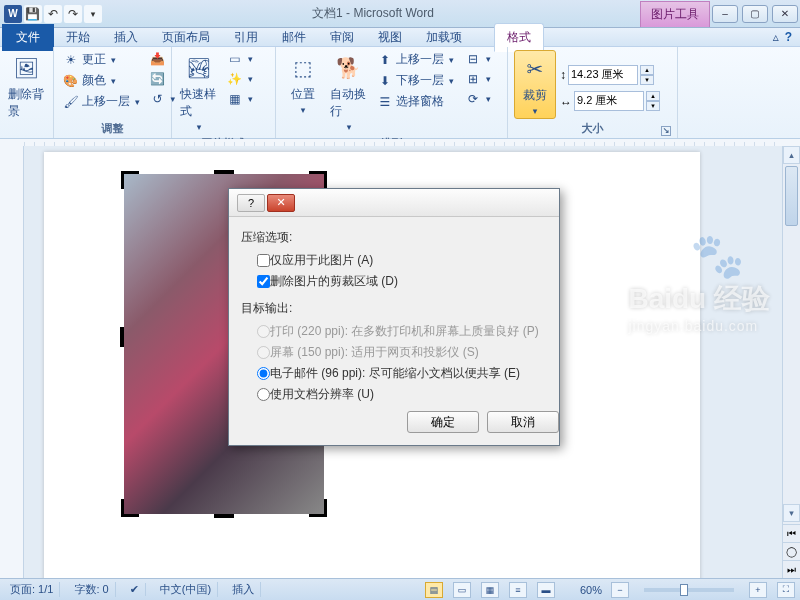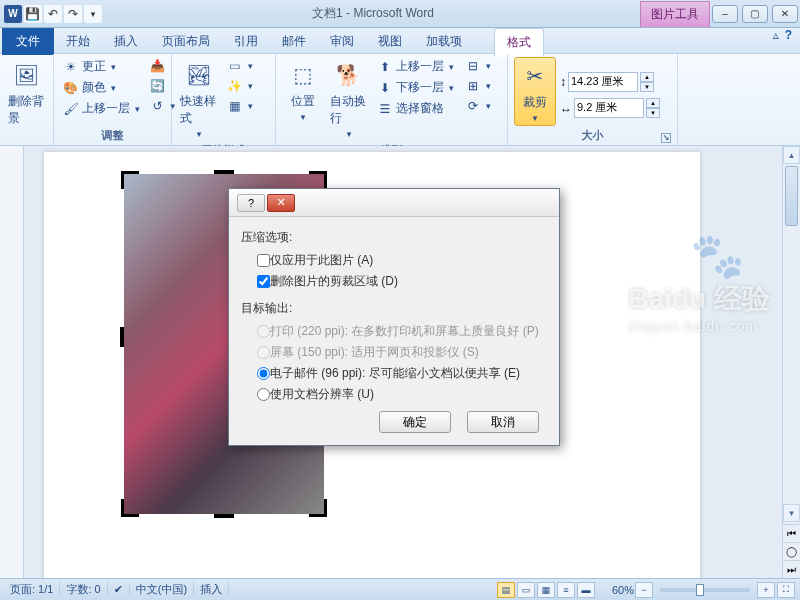--- a/index.html
+++ b/index.html
@@ -8,21 +8,21 @@
 
 .titlebar { height: 28px; background: linear-gradient(#d9e6f5,#c8dff0); display: flex; align-items: center; font-size: 12px; color: #333; border-bottom:1px solid #9cb5d1;}
 .titlebar .qat { display:flex; align-items:center; gap:2px; padding:0 4px;}
 .titlebar .qat .icon-box { width:18px; height:18px; display:flex; align-items:center; justify-content:center; background:#f3f8fd; border-radius:2px;}
 .titlebar .title-center { flex:1; text-align:center; color:#4c5b6b;}
 .titlebar .contextual { background:linear-gradient(#e6c3e6,#d999d9); padding:4px 10px; color:#6a1b6a; border:1px solid #c080c0; border-bottom:none;}
 .titlebar .wincontrols { display:flex; }
 .winbtn { width:26px; height:18px; border:1px solid #8aa3c4; background:linear-gradient(#f0f6fc,#d7e6f4); margin:3px 2px; border-radius:3px; display:flex; align-items:center; justify-content:center; font-size:10px; color:#334;}
 
 
-.tabs { height: 26px; background: linear-gradient(#e8f1fb,#d4e5f5); display:flex; align-items:flex-start; font-size:12px; padding-left:2px; border-bottom:1px solid #bcd2eb;}
+.tabs { height: 19px; background: linear-gradient(#e8f1fb,#d4e5f5); display:flex; align-items:center; font-size:12px; padding-left:2px; border-bottom:1px solid #bcd2eb;}
 .tab { padding:5px 12px; color:#2a4f87; cursor:pointer;}
 .tab.file { background:#1a5aa8; color:#fff; border-radius:0 0 0 0; padding:5px 14px;}
 .tab.active { background:#fff; border:1px solid #bcd2eb; border-bottom:1px solid #fff; border-radius:3px 3px 0 0; color:#6a1b6a;}
 .tabs .spacer { flex:1;}
 .help-icons { display:flex; gap:6px; padding-right:8px; }
 .help-icons span { color:#2a4f87; font-size:12px; cursor:pointer;}
 
 
 .ribbon { height:92px; background:linear-gradient(#f5faff,#e8f2fb); border-bottom:1px solid #b8cfe6; display:flex; font-size:12px;}
 .group { border-right:1px solid #cadaea; padding:3px 6px 0 6px; display:flex; flex-direction:column; }
@@ -57,39 +57,39 @@
 .crop-mid { position:absolute; background:#000;}
 .image-sel { position:absolute; left:80px; top:22px; width:200px; height:340px; }
 .image-sel .photo { width:100%; height:100%; background:linear-gradient(135deg,#a8b8c8 0%,#8a5a6a 30%,#b84a6a 50%,#4a3a4a 70%,#888 100%);}
 .scrollbar-v { width:18px; background:#e8eef6; border-left:1px solid #c3d4e6; position:relative;}
 .scrollbar-v .thumb { position:absolute; left:2px; right:2px; top:20px; height:60px; background:linear-gradient(#dce8f4,#bfd4ea); border:1px solid #9cb5d1; border-radius:2px;}
 .scrollbar-v .arrow { position:absolute; left:0; right:0; height:18px; display:flex; align-items:center; justify-content:center; font-size:9px; color:#4e6b92; background:#eaf2fb; border:1px solid #c3d4e6;}
 .nav-buttons { position:absolute; bottom:0; left:0; right:0;}
 .nav-buttons .nb { height:18px; border-top:1px solid #c3d4e6; display:flex; align-items:center; justify-content:center; font-size:10px;}
 
 
-.statusbar { position:absolute; bottom:0; left:0; right:0; height:22px; background:linear-gradient(#dce8f5,#c8dcf0); border-top:1px solid #a8c0da; display:flex; align-items:center; font-size:11px; color:#2a4f87; padding:0 4px; }
+.statusbar { position:absolute; bottom:0; left:0; right:0; height:22px; background:linear-gradient(#dce8f5,#c8dcf0); border-top:1px solid #a8c0da; display:flex; align-items:center; font-size:11px; color:#2a4f87; padding:0 4px; gap:8px;}
 .statusbar .seg { padding:0 6px; border-right:1px solid #b8cfe6;}
 .statusbar .spacer { flex:1;}
 .viewbtn { width:18px; height:16px; border:1px solid #a8c0da; background:#eef5fc; display:inline-flex; align-items:center; justify-content:center; font-size:9px; margin:0 1px;}
 .zoom-slider { width:90px; height:4px; background:#b8cfe6; position:relative; margin:0 6px;}
 .zoom-slider .knob { position:absolute; top:-4px; left:40%; width:8px; height:12px; background:#fff; border:1px solid #6a8bb2;}
 
 
 .dialog { position:absolute; left:228px; top:188px; width:332px; background:#f0f0f0; border:1px solid #6a7a8a; box-shadow:3px 3px 10px rgba(0,0,0,.4); font-size:12px;}
 .dialog-titlebar { height:28px; background:linear-gradient(#fdfdfd,#e8e8e8); border-bottom:1px solid #c8c8c8; display:flex; align-items:center; padding:0 6px;}
 .dialog-titlebar .dt-title { flex:1; color:#333;}
 .dialog-titlebar .dbtn { width:28px; height:18px; margin-left:2px; display:flex; align-items:center; justify-content:center; font-size:11px;}
 .dialog-titlebar .dhelp { background:linear-gradient(#f8f8f8,#e0e0e0); border:1px solid #b0b0b0; border-radius:2px;}
 .dialog-titlebar .dclose { background:linear-gradient(#e98a7a,#c9432c); border:1px solid #a03020; color:#fff; border-radius:2px;}
-.dialog-body { padding:8px 20px 12px 12px; color:#333;}
+.dialog-body { padding:8px 0 12px 12px; color:#333;}
 .dialog-body .section-label { margin:4px 0;}
 .dialog-body .opt { display:flex; align-items:center; gap:0; padding:2px 0 2px 16px;}
 .dialog-body .opt input { margin:0;}
-.dialog-buttons { display:flex; justify-content:flex-end; gap:16px; padding:6px 0 0 0;}
+.dialog-buttons { display:flex; justify-content:flex-end; gap:8px; padding:6px 0 0 0;}
 .dlg-btn { width:72px; height:22px; background:linear-gradient(#fdfdfd,#e4e4e4); border:1px solid #9a9a9a; border-radius:3px; font-size:12px; cursor:pointer;}
 
 
 .watermark { position:absolute; right:30px; top:280px; color:rgba(255,255,255,.65); font-size:28px; font-weight:bold; pointer-events:none; text-shadow:0 0 4px rgba(0,0,0,.2);}
 .watermark .sub { font-size:14px; font-weight:normal; letter-spacing:1px;}
 .paw { position:absolute; right:60px; top:230px; width:50px; height:50px; opacity:.25; pointer-events:none;}
 .paw::before { content:"🐾"; font-size:44px; color:#fff;}
 </style>
 </head>
 <body>

